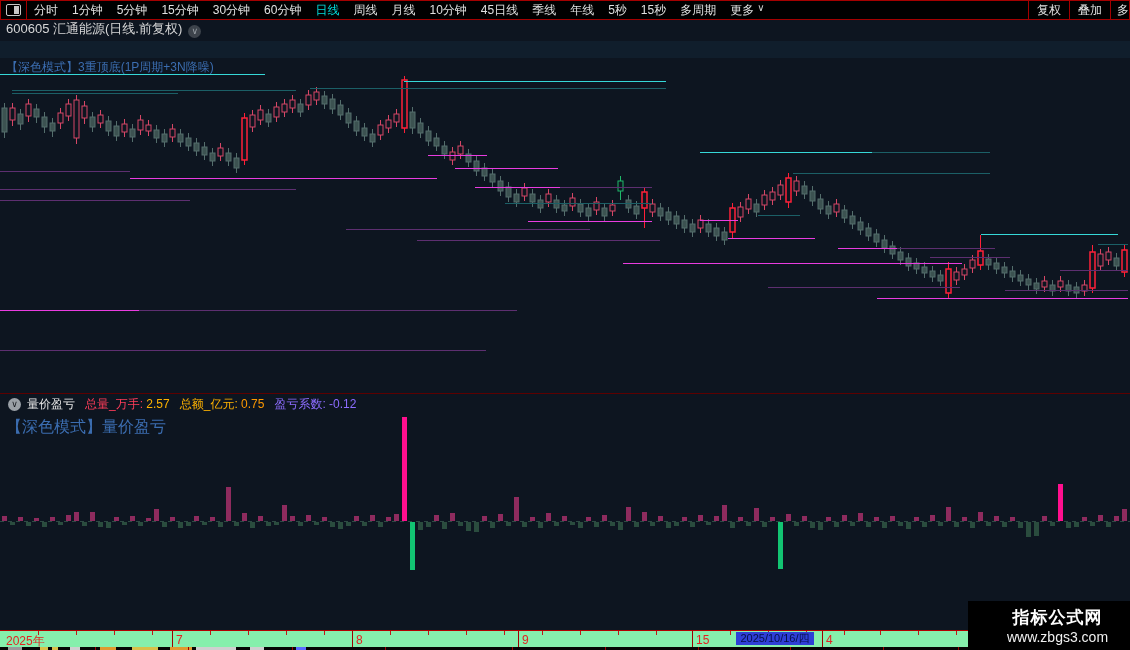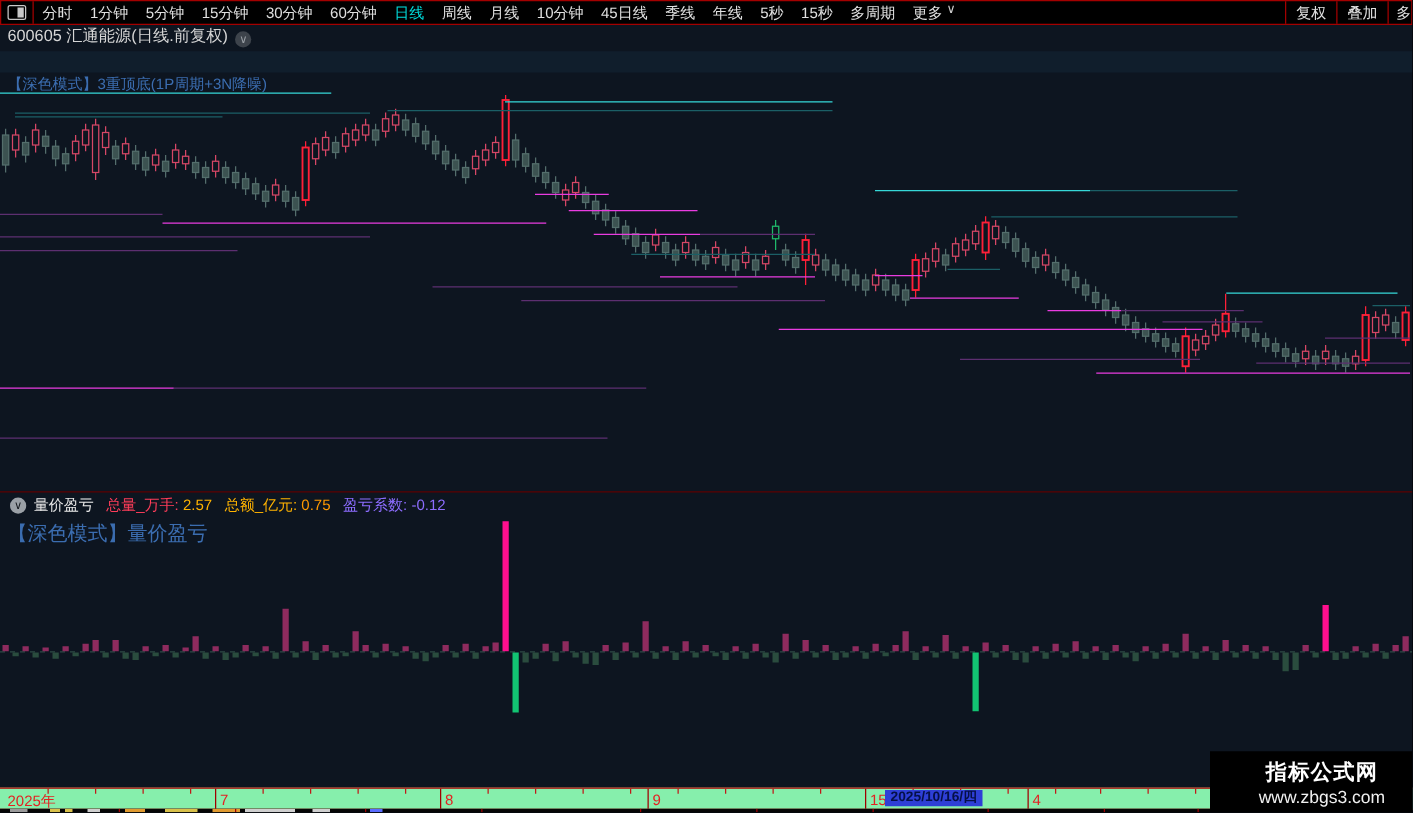--- a/index.html
+++ b/index.html
@@ -736,21 +736,21 @@
       <div class="axis-sep" style="left: 352px;"></div>
       <div class="axis-sep" style="left: 518px;"></div>
       <div class="axis-sep" style="left: 692px;"></div>
       <div class="axis-sep" style="left: 822px;"></div>
       <div class="axis-label" style="left: 6px;">2025年</div>
       <div class="axis-label" style="left: 176px;">7</div>
       <div class="axis-label" style="left: 356px;">8</div>
       <div class="axis-label" style="left: 522px;">9</div>
       <div class="axis-label" style="left: 696px;">15</div>
       <div class="axis-label" style="left: 826px;">4</div>
-      <div id="sel-date" style="left: 708px; width: 78px; font-weight: bold;">2025/10/16/四</div>
+      <div id="sel-date" style="left: 736px; width: 78px;">2025/10/16/四</div>
     </div>
   <div id="footer-strip">
       <div class="frag" style="left: 8px; width: 14px; background: rgb(154, 154, 154);"></div>
       <div class="frag" style="left: 40px; width: 8px; background: rgb(216, 192, 74);"></div>
       <div class="frag" style="left: 52px; width: 6px; background: rgb(216, 192, 74);"></div>
       <div class="frag" style="left: 70px; width: 10px; background: rgb(207, 207, 207);"></div>
       <div class="frag" style="left: 100px; width: 16px; background: rgb(224, 154, 48);"></div>
       <div class="frag" style="left: 132px; width: 26px; background: rgb(216, 192, 74);"></div>
       <div class="frag" style="left: 170px; width: 22px; background: rgb(224, 154, 48);"></div>
       <div class="frag" style="left: 196px; width: 40px; background: rgb(207, 207, 207);"></div>

